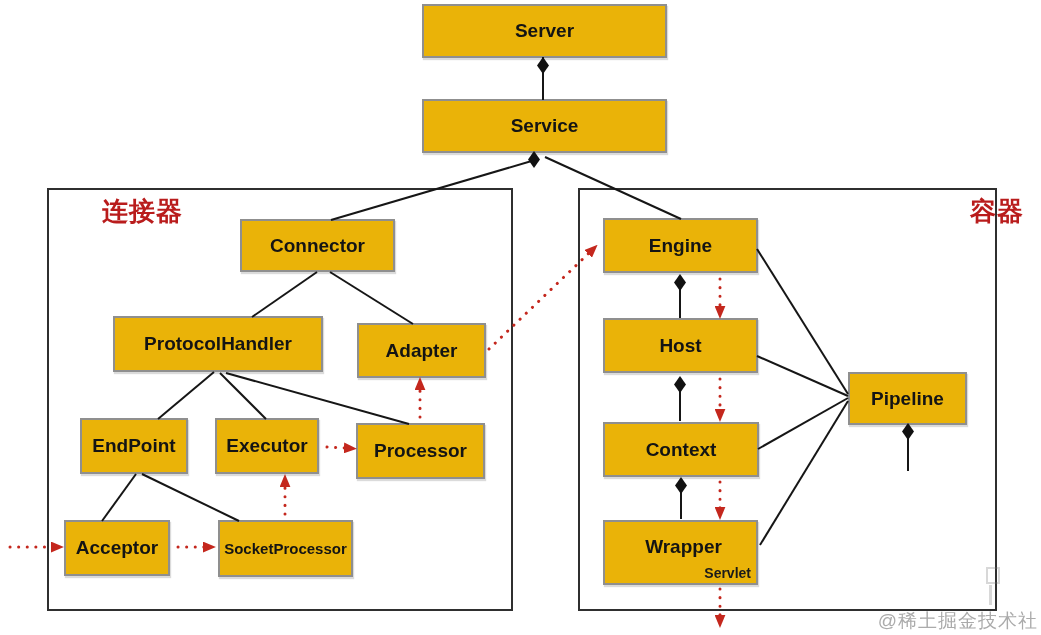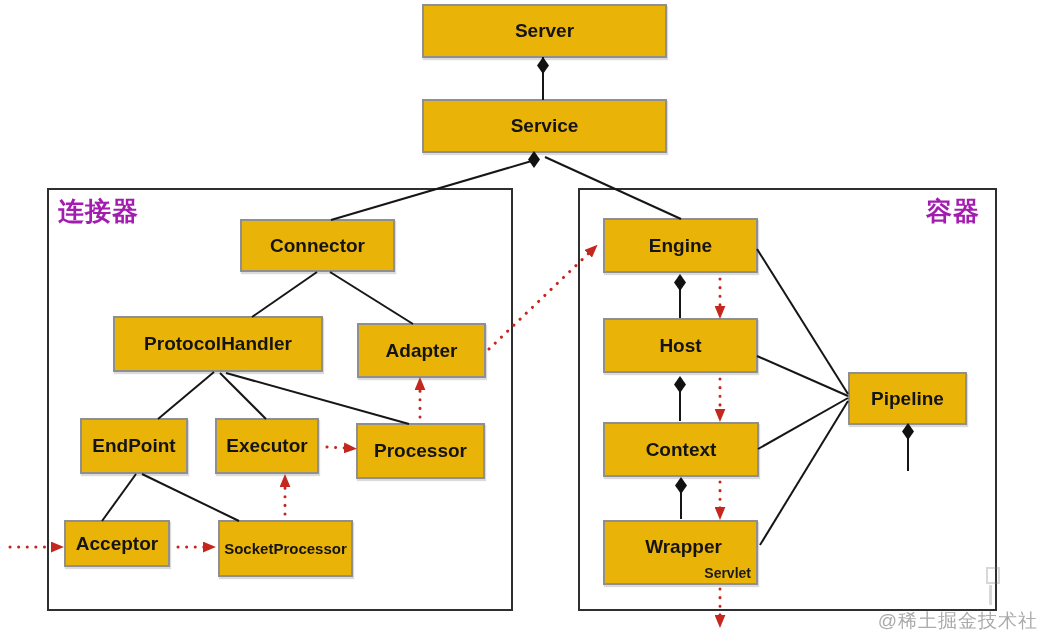--- a/index.html
+++ b/index.html
@@ -13,23 +13,24 @@
   .group{
     position:absolute;
     border:2px solid #2f2f2f;
     background:transparent;
     z-index:0;
   }
   .group-label{
     position:absolute;
     font-size:26px;
     font-weight:700;
-    color:#a21caf;
+    color:#b91c1c;
     z-index:1;
     letter-spacing:1px;
+    margin-left:44px;
   }
   .node{
     position:absolute;
     background:#eab308;
     border:2px solid #8f8f8f;
     box-shadow:1px 2px 1px rgba(0,0,0,0.14);
     display:flex;
     align-items:center;
     justify-content:center;
     font-size:19px;
@@ -121,21 +122,21 @@
     </div>
   <div class="node" style="left:80px;top:418px;width:108px;height:56px;">
       <span>EndPoint</span>
     </div>
   <div class="node" style="left:215px;top:418px;width:104px;height:56px;">
       <span>Executor</span>
     </div>
   <div class="node" style="left:356px;top:423px;width:129px;height:56px;">
       <span>Processor</span>
     </div>
-  <div class="node" style="left:64px;top:520px;width:106px;height:47px;">
+  <div class="node" style="left:64px;top:520px;width:106px;height:56px;">
       <span>Acceptor</span>
     </div>
   <div class="node small" style="left:218px;top:520px;width:135px;height:57px;">
       <span>SocketProcessor</span>
     </div>
 
   <div class="node" style="left:603px;top:218px;width:155px;height:55px;">
       <span>Engine</span>
     </div>
   <div class="node" style="left:603px;top:318px;width:155px;height:55px;">

